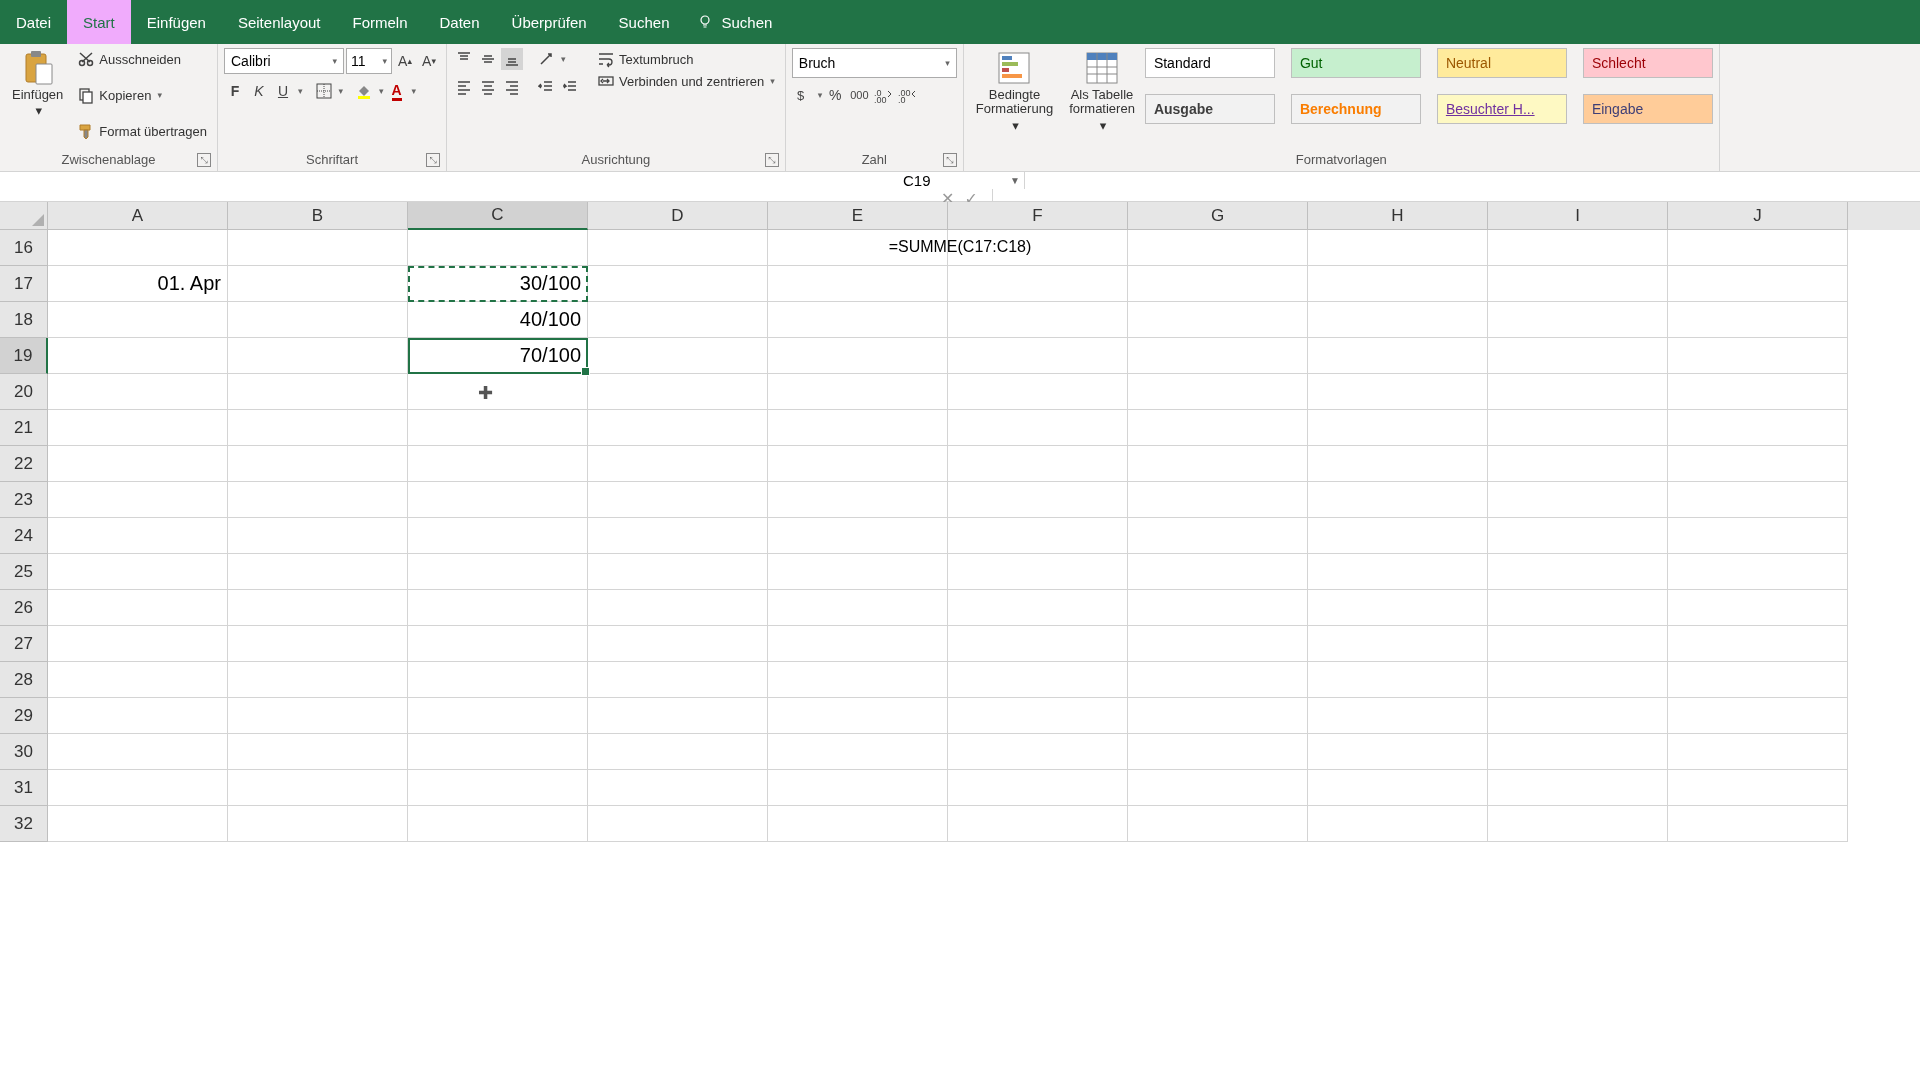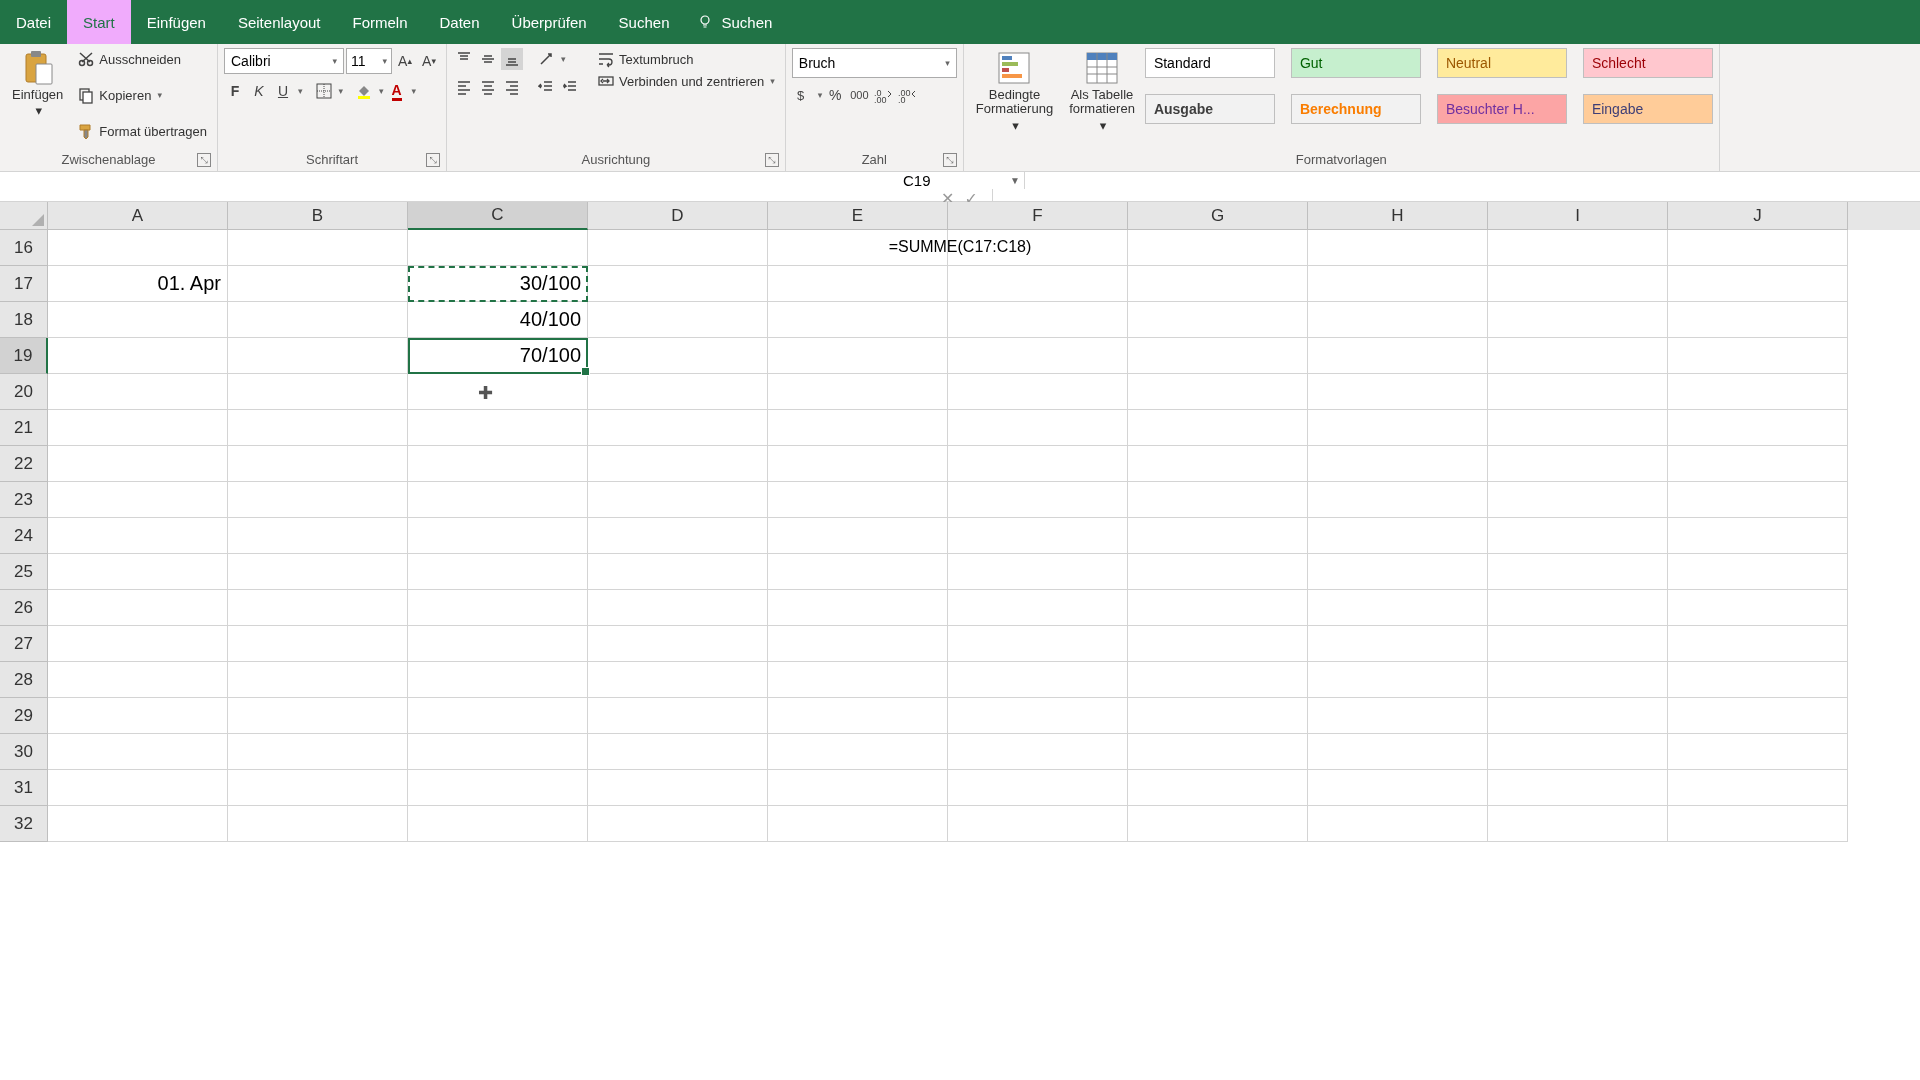--- a/index.html
+++ b/index.html
@@ -36,21 +36,21 @@
 .numfmt { width: 165px; height: 26px; border: 1px solid #ababab; background: #fff; font-size: 14px; padding: 14px 6px; display: flex; align-items: center; justify-content: space-between; }
 
 .style-grid { display: grid; grid-template-columns: repeat(4, 130px); grid-template-rows: 30px 30px; gap: 16px; }
 .style-cell { border: 1px solid #bfbfbf; display: flex; align-items: center; padding: 0 8px; font-size: 14px; overflow: hidden; white-space: nowrap; }
 .style-standard { background: #fff; color: #000; }
 .style-gut { background: #c6efce; color: #006100; }
 .style-neutral { background: #ffeb9c; color: #9c5700; }
 .style-schlecht { background: #ffc7ce; color: #9c0006; }
 .style-ausgabe { background: #f2f2f2; color: #3f3f3f; font-weight: bold; }
 .style-berechnung { background: #f2f2f2; color: #fa7d00; font-weight: bold; }
-.style-besuchter { background: #fca5a5; color: #7030a0; }
+.style-besuchter { background: #fef9c3; color: #7030a0; text-decoration: underline; }
 .style-eingabe { background: #ffcc99; color: #3f3f76; }
 
 
 .formula-bar { height: 30px; border-bottom: 1px solid #d4d4d4; display: flex; align-items: center; background: #fff; flex-direction: column; }
 .name-box { width: 130px; border-right: 1px solid #d4d4d4; display: flex; align-items: center; padding: 0 8px; font-size: 15px; position: relative; }
 .name-box .dd { position: absolute; right: 4px; font-size: 10px; color: #666; }
 .fb-btns { display: flex; align-items: center; gap: 10px; padding: 0 14px; border-right: 1px solid #d4d4d4; color: #999; }
 .fb-btns .btn { cursor: pointer; font-size: 16px; }
 .fb-fx { display: flex; align-items: center; padding: 0 8px; font-style: italic; font-size: 15px; color: #555; }
 .fb-input { flex: 1; display: flex; align-items: center; padding: 13px 6px; font-size: 16px; }

